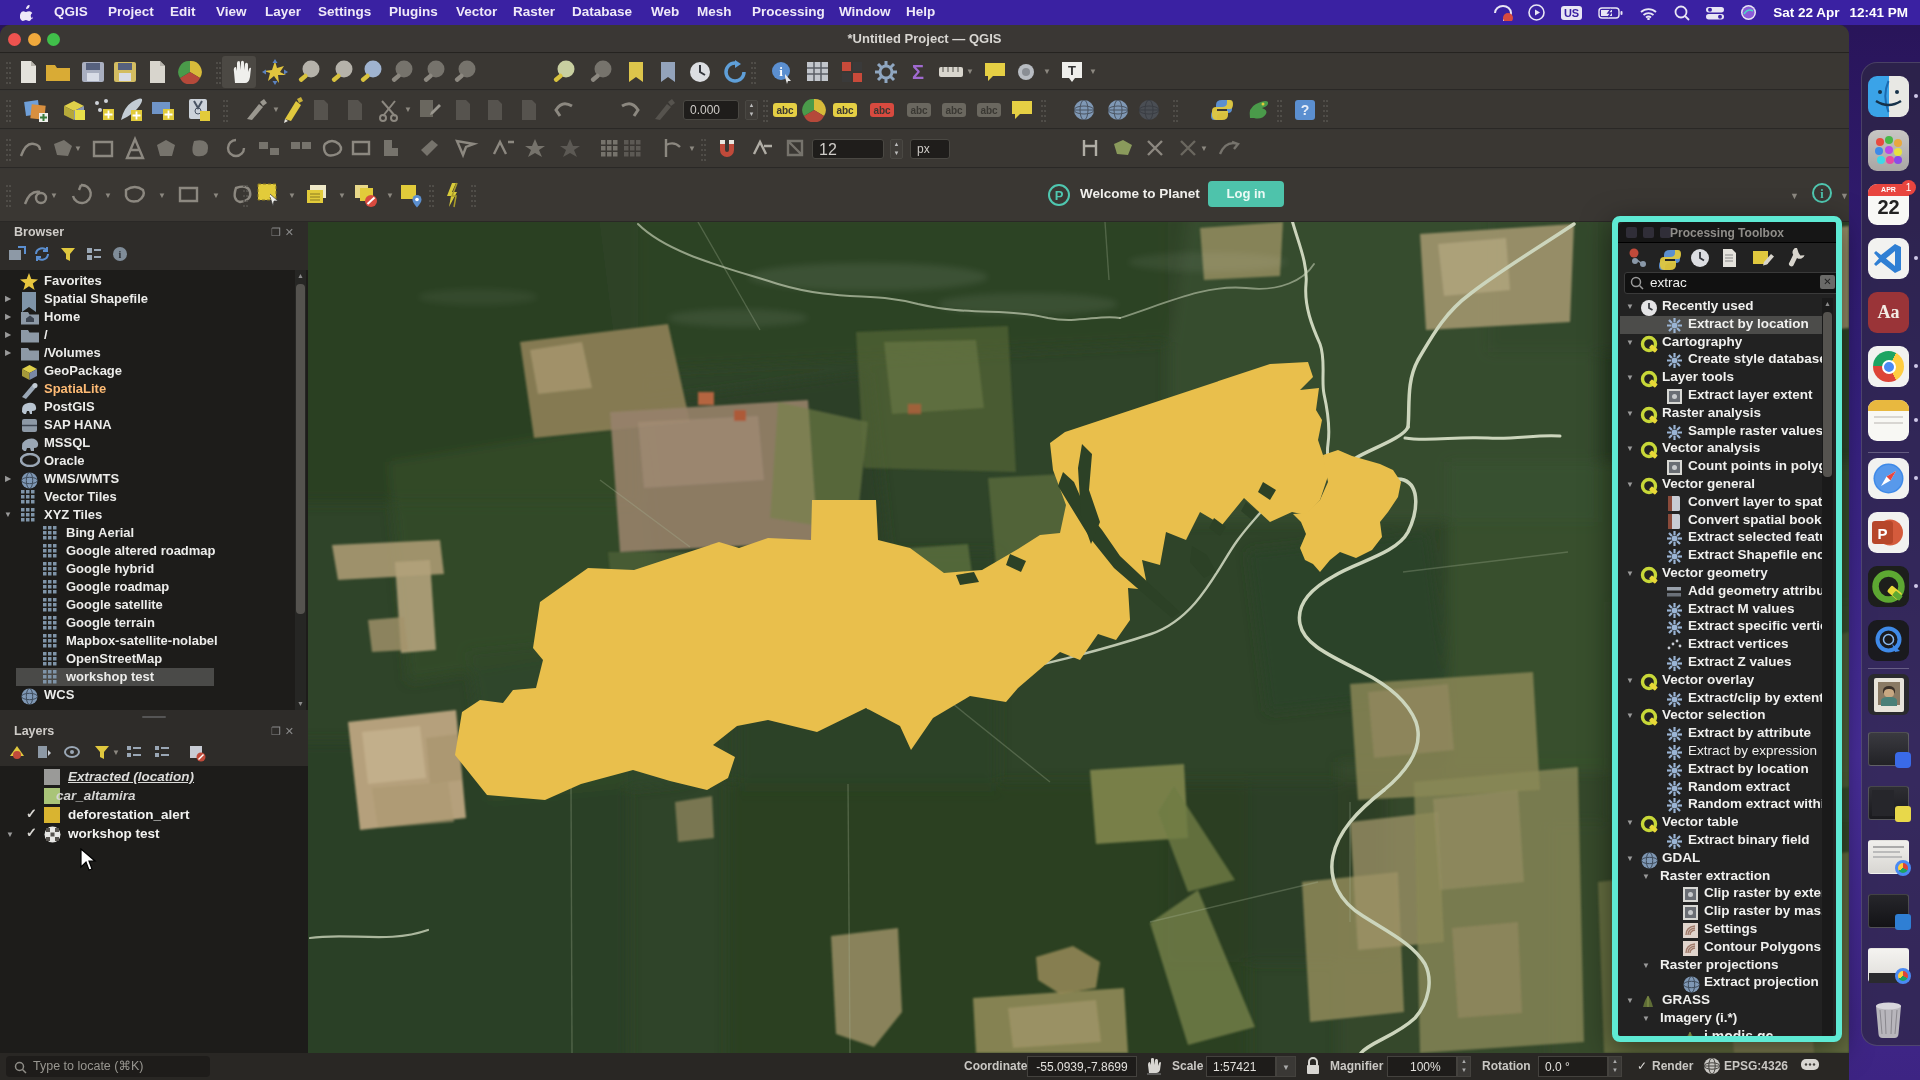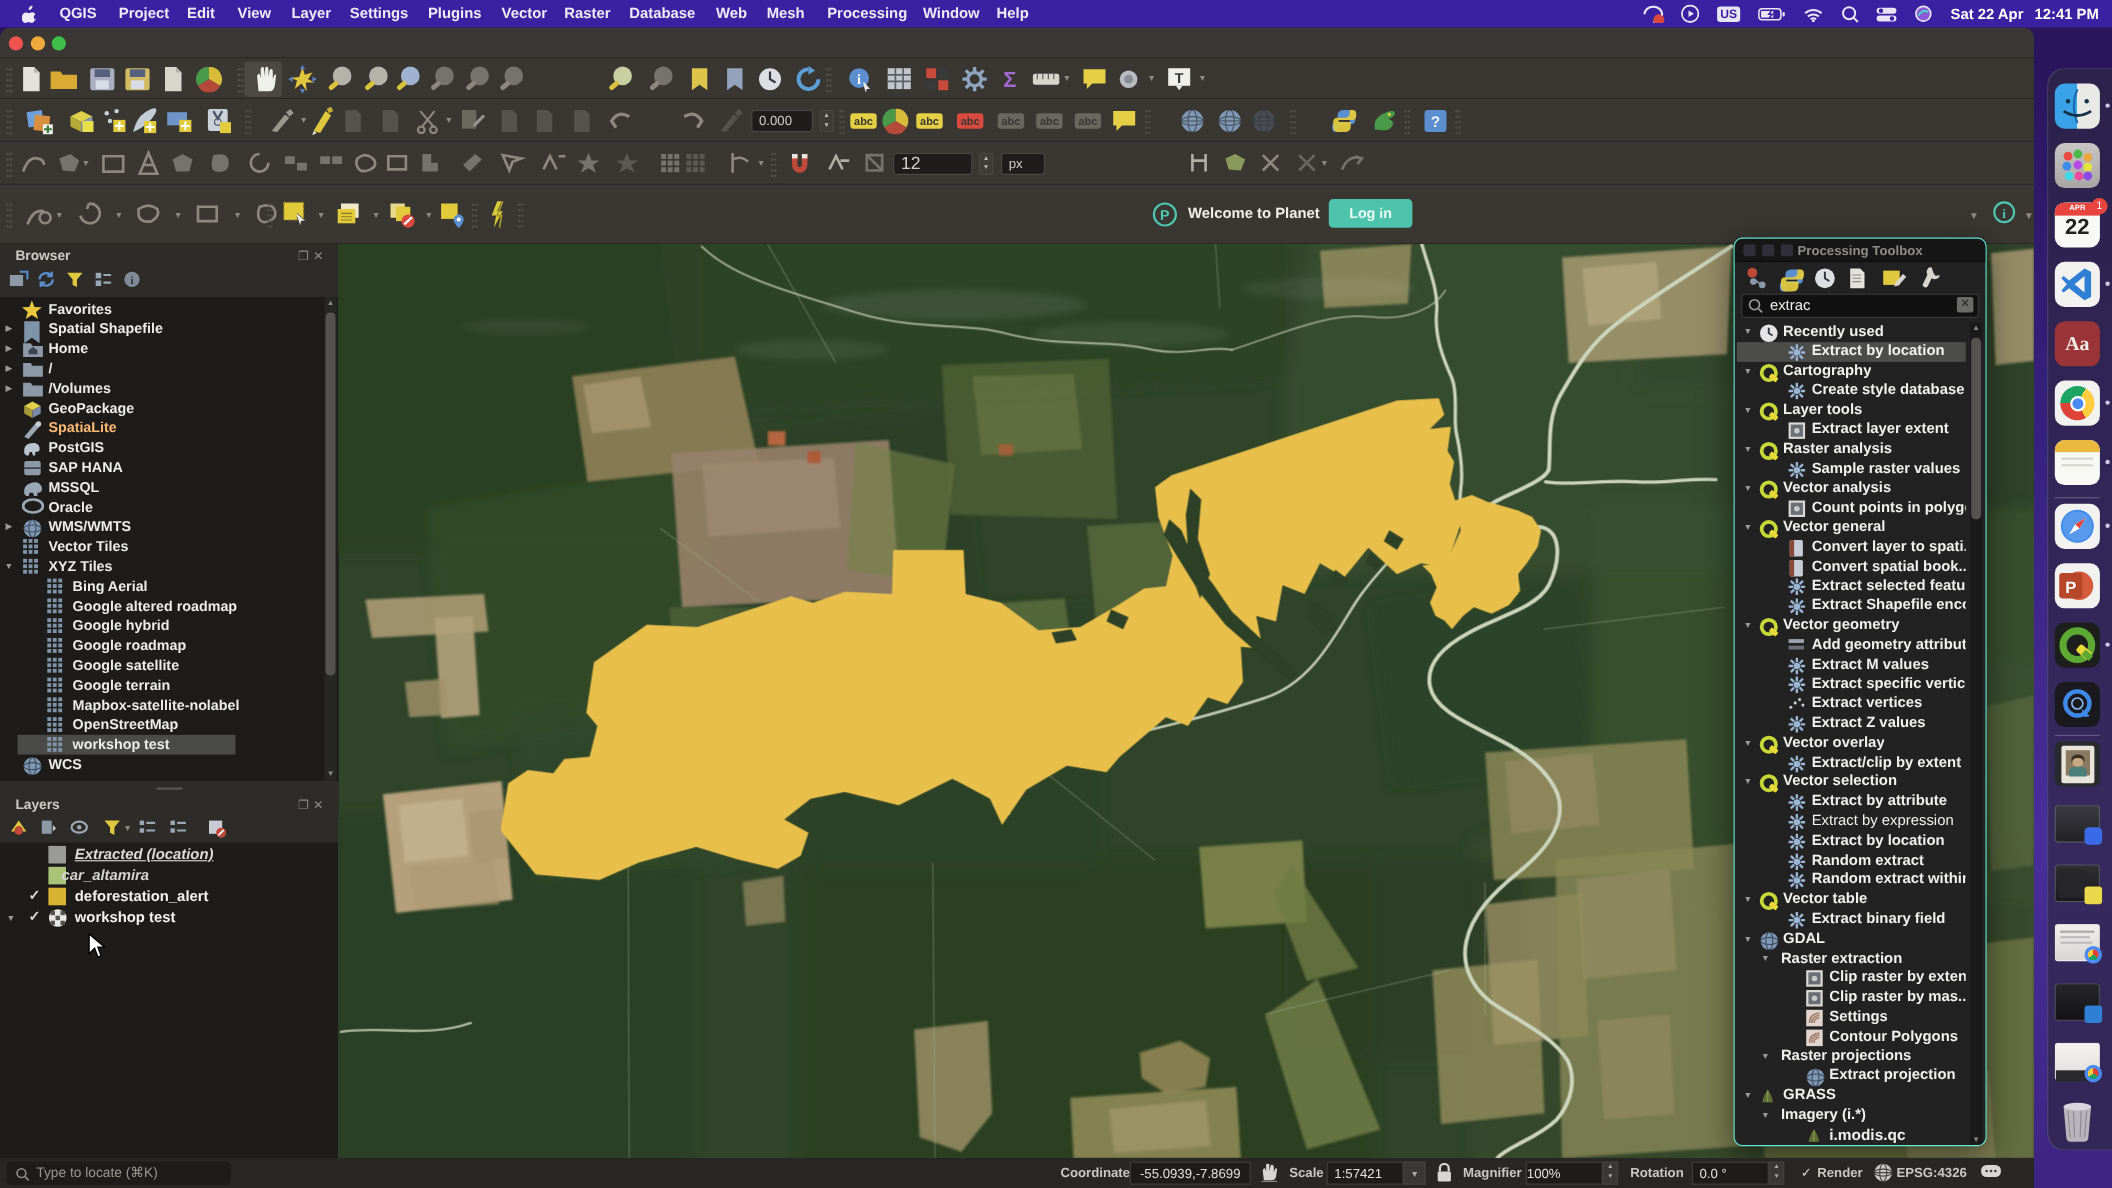--- a/index.html
+++ b/index.html
@@ -9,21 +9,21 @@
 .menubar .mi { position:absolute; top:4px; white-space:nowrap; }
 .mbright { position:absolute; right:0; top:0; height:25px; display:flex; align-items:center; color:#fff; z-index:55; }
 .win { position:absolute; left:0; top:25px; width:1849px; height:1055px; background:#383633; border-radius:10px 10px 0 0; z-index:10; }
 .titlebar { position:absolute; left:0; top:0; width:100%; height:28px; background:#3a3734; border-radius:10px 10px 0 0; border-bottom:1px solid #252320; }
 .tl { position:absolute; top:8px; width:13px; height:13px; border-radius:50%; }
 .title { position:absolute; top:6px; width:100%; text-align:center; color:#d8d6d2; font-size:13px; font-weight:bold; }
 .tbrow { position:absolute; left:0; width:100%; background:#3a3733; }
 .statusbar { position:absolute; left:0; top:1028px; width:1849px; height:27px; background:#292724; color:#c9c7c3; font-size:12px; z-index:8; }
 .leftpanel { position:absolute; left:0; top:197px; width:308px; height:831px; background:#2e2c29; }
 .mapwrap { position:absolute; left:308px; top:197px; width:1541px; height:831px; background:#30462a; overflow:hidden; }
-.proc { position:absolute; left:1576px; top:191px; width:230px; height:826px; background:#222222; border:1px solid #5eead4; border-radius:8px; box-shadow:0 8px 30px rgba(0,0,0,.5); overflow:hidden; }
+.proc { position:absolute; left:1612px; top:191px; width:230px; height:826px; background:#222222; border:6px solid #5eead4; border-radius:8px; box-shadow:0 8px 30px rgba(0,0,0,.5); overflow:hidden; }
 .dock { position:absolute; left:1861px; top:62px; width:59px; height:984px; background:rgba(46,40,66,.68); border:1px solid rgba(255,255,255,.14); border-right:none; border-radius:16px 0 0 16px; z-index:60; }
 </style>
 </head>
 <body>
 <div class="menubar">
   <span style="position:absolute;left:20px;top:5px;"><svg width="13" height="16" viewBox="0 0 13 16">
         <path d="M9.5 0 q0.3 1.6 -0.8 2.9 q-1.1 1.3 -2.6 1.1 q-0.2 -1.5 0.9 -2.8 Q8.1 -0.1 9.5 0 z M12.6 11.6 q-0.5 1.5 -1.5 2.8 q-1 1.5 -2.1 1.5 q-1 0 -1.6 -0.4 q-0.6 -0.4 -1.5 -0.4 q-0.9 0 -1.6 0.4 q-0.6 0.4 -1.5 0.4 q-1.2 0 -2.2-1.6 Q-0.9 11.5 0.6 8.2 q0.9 -1.9 2.8 -1.9 q0.9 0 1.7 0.4 q0.7 0.3 1.1 0.3 q0.4 0 1.2 -0.4 q1 -0.4 1.9 -0.4 q1.9 0.1 3 1.8 q-1.7 1.1 -1.6 3 q0.1 1.6 1.9 2.6 z" fill="#efe9f8"></path>
       </svg></span>
   <span class="mi" style="left:54px;">QGIS</span>
   <span class="mi" style="left:108px;">Project</span>
@@ -98,20 +98,21 @@
     <span style="margin-right:12px;display:inline-flex;align-items:center;">
       <span style="font-size:13.5px;font-weight:bold;">12:41 PM</span>
     </span>
   </div>
 
 <div class="win">
   <div class="titlebar">
     <div class="tl" style="left:8px; background:#ee534f;"></div>
     <div class="tl" style="left:28px; background:#f0a93c;"></div>
     <div class="tl" style="left:47px; background:#40bf4a;"></div>
+    <div class="title">*Untitled Project — QGIS</div>
   </div>
   <div class="tbrow" id="row1" style="top:29px; height:36px; border-bottom:1px solid #2a2826;">
       <div style="position:absolute;left:222px;top:2px;width:34px;height:32px;background:#4c4944;border-radius:3px;"></div>
       <div style="position:absolute;left:5px;top:0;height:100%;display:flex;align-items:center;">
         <svg width="6" height="26" viewBox="0 0 6 26">
           <g fill="#55524d">
             <circle cx="2" cy="4" r="1.1"></circle>
             <circle cx="5" cy="4" r="1.1"></circle>
             <circle cx="2" cy="9" r="1.1"></circle>
             <circle cx="5" cy="9" r="1.1"></circle>
@@ -1531,21 +1532,21 @@
           <line x1="2" y1="17" x2="16" y2="17" stroke="#888" stroke-width="1"></line>
         </svg></div>
       <div style="position:absolute;left:1172px;top:6px;font-weight:bold;color:#c9c7c3;">Scale</div>
       <div style="position:absolute;left:1206px;top:3px;width:70px;height:21px;background:#1e1c1a;border:1px solid #44423e;color:#e2e0dc;font-size:12px;line-height:20px;"><span style="margin-left:6px;">1:57421</span></div>
       <div style="position:absolute;left:1276px;top:3px;width:20px;height:21px;background:#3a3835;border:1px solid #44423e;color:#aaa;font-size:8px;text-align:center;line-height:21px;">▼</div>
       <div style="position:absolute;left:1306px;top:4px;"><svg width="14" height="18" viewBox="0 0 14 18">
           <rect x="1" y="8" width="12" height="9" rx="1" fill="#d8d6d2"></rect>
           <path d="M3 8 V5 a4 4 0 0 1 8 0 V8" fill="none" stroke="#d8d6d2" stroke-width="2"></path>
         </svg></div>
       <div style="position:absolute;left:1330px;top:6px;font-weight:bold;color:#c9c7c3;">Magnifier</div>
-      <div style="position:absolute;left:1387px;top:3px;width:70px;height:21px;background:#1e1c1a;border:1px solid #44423e;color:#e2e0dc;font-size:12px;line-height:20px;"><span style="margin-left:0;">100%</span></div>
+      <div style="position:absolute;left:1387px;top:3px;width:70px;height:21px;background:#1e1c1a;border:1px solid #44423e;color:#e2e0dc;font-size:12px;line-height:20px;"><span style="margin-left:22px;">100%</span></div>
       <div style="position:absolute;left:1457px;top:3px;width:14px;height:21px;background:#3a3835;border:1px solid #44423e;color:#aaa;font-size:6px;text-align:center;line-height:9px;">▲<br>▼</div>
       <div style="position:absolute;left:1482px;top:6px;font-weight:bold;color:#c9c7c3;">Rotation</div>
       <div style="position:absolute;left:1538px;top:3px;width:70px;height:21px;background:#1e1c1a;border:1px solid #44423e;color:#e2e0dc;font-size:12px;line-height:20px;"><span style="margin-left:6px;">0.0 °</span></div>
       <div style="position:absolute;left:1608px;top:3px;width:14px;height:21px;background:#3a3835;border:1px solid #44423e;color:#aaa;font-size:6px;text-align:center;line-height:9px;">▲<br>▼</div>
       <div style="position:absolute;left:1637px;top:6px;color:#d8d6d2;">✓</div>
       <div style="position:absolute;left:1652px;top:6px;font-weight:bold;color:#c9c7c3;">Render</div>
       <div style="position:absolute;left:1703px;top:4px;"><svg width="18" height="18" viewBox="0 0 18 18">
           <circle cx="9" cy="9" r="8" fill="#c8c6c2"></circle>
           <g stroke="#44423e" fill="none">
             <ellipse cx="9" cy="9" rx="8" ry="3.2"></ellipse>

